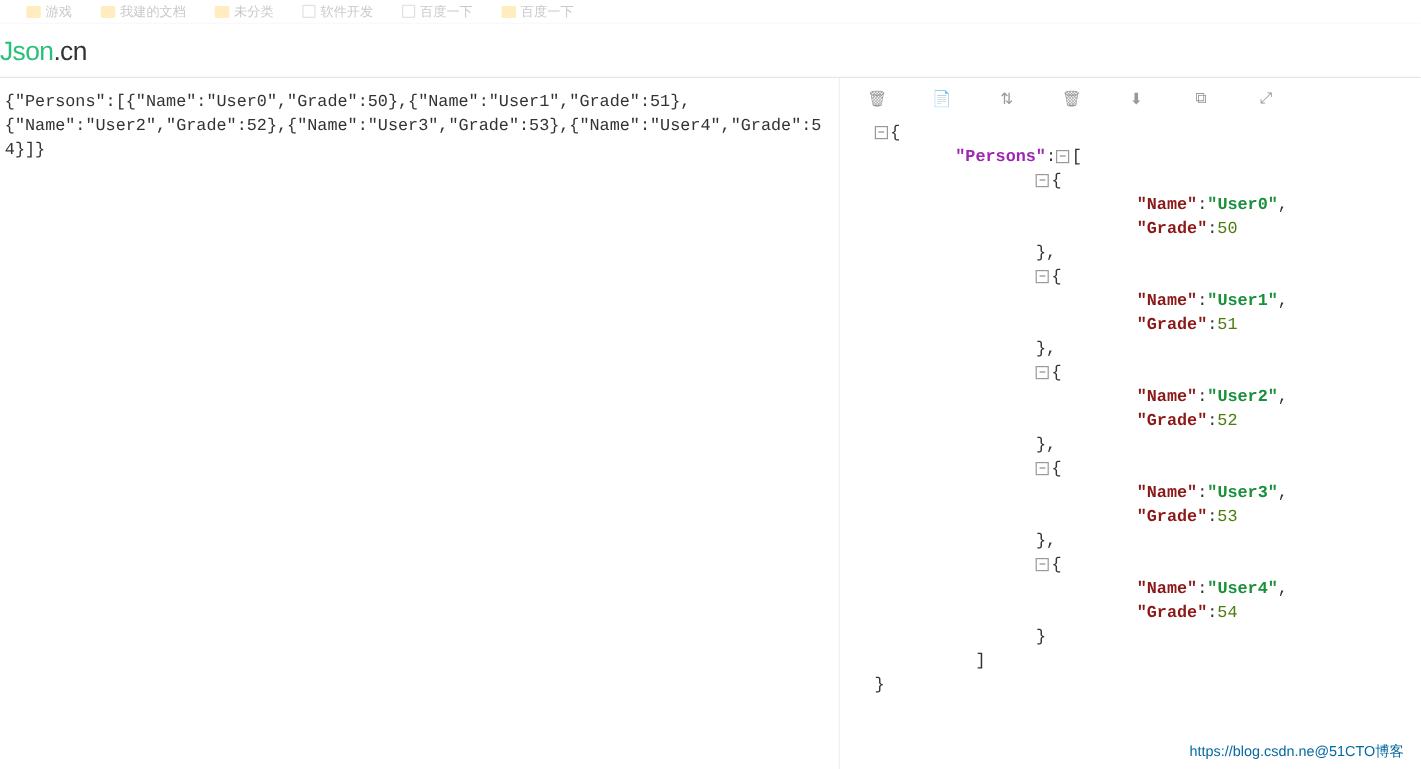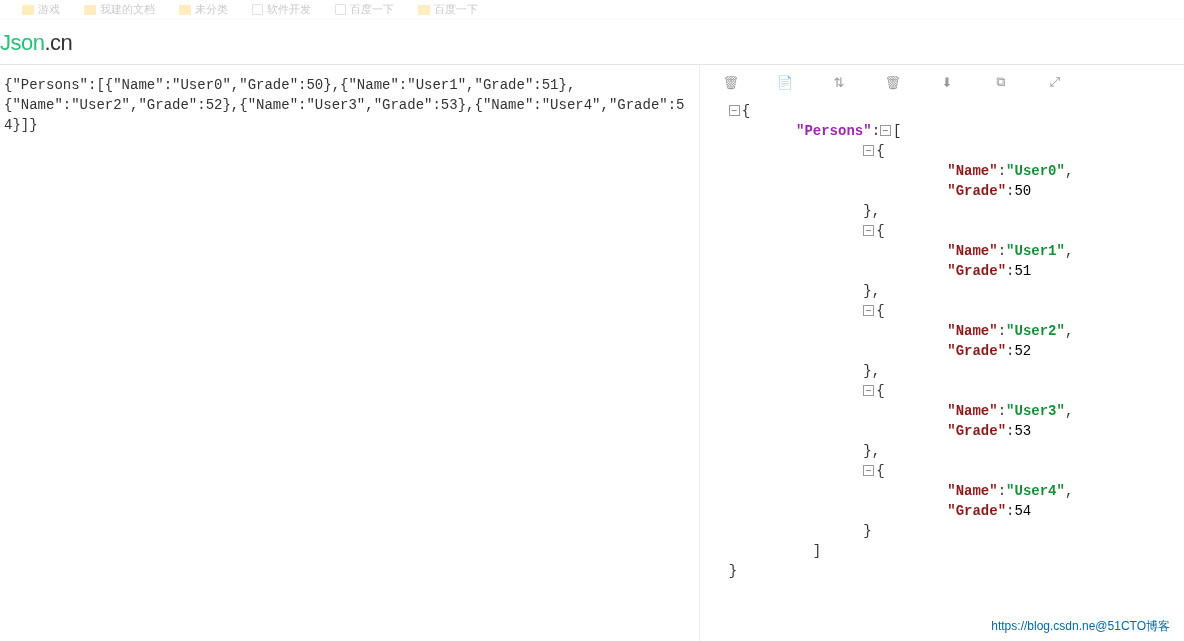--- a/index.html
+++ b/index.html
@@ -84,21 +84,21 @@
     text-align: center;
     color: #666;
     margin-right: 2px;
     vertical-align: 1px;
     cursor: pointer;
     font-family: sans-serif;
   }
   .k-root  { color: #9c27b0; font-weight: bold; }
   .k-key   { color: #8b1a1a; font-weight: bold; }
   .v-str   { color: #1a8f3c; font-weight: bold; }
-  .v-num   { color: #000000; margin-top: 44px; }
+  .v-num   { color: #4d7c0f; margin-top: 44px; }
   .punct   { color: #333; }
   .watermark {
     position: absolute;
     bottom: 6px;
     right: 14px;
     font-size: 12px;
     color: #0369a1;
     pointer-events: none;
   }
 </style>

